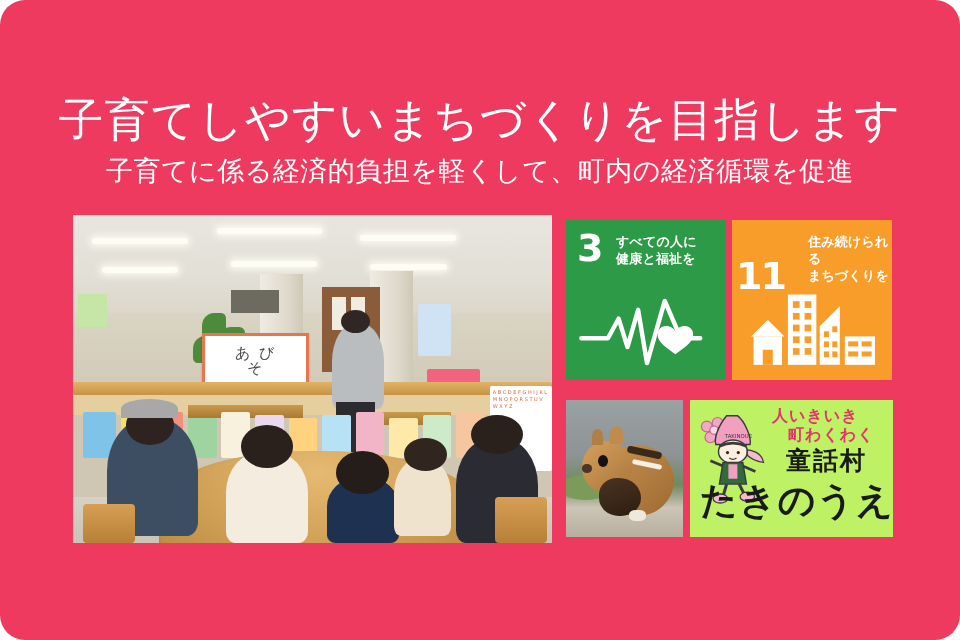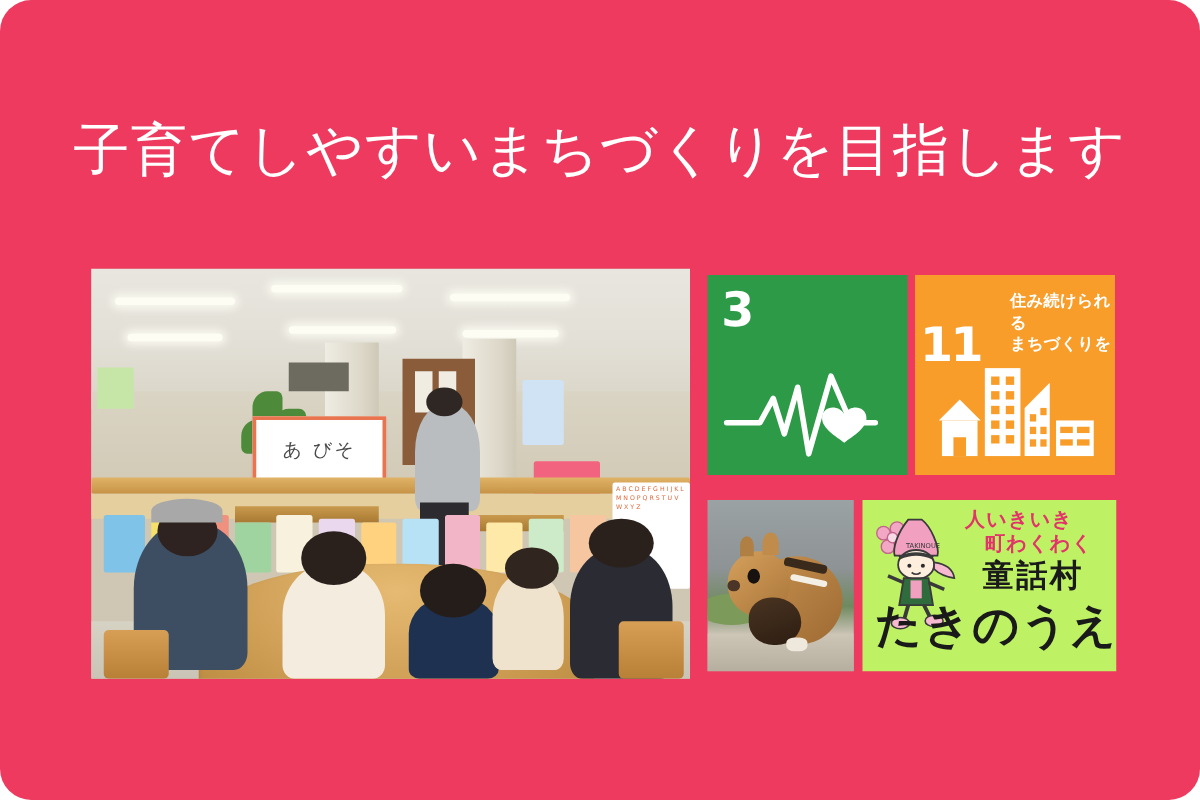--- a/index.html
+++ b/index.html
@@ -179,20 +179,21 @@
   }
   .mascot { position: absolute; }
 </style>
 </head>
 <body>
 
 <div id="slide" style="background: rgb(238, 58, 94);">
 
   <div id="headline">子育てしやすいまちづくりを目指します</div>
 
+  <div id="subhead">子育てに係る経済的負担を軽くして、町内の経済循環を促進</div>
 
   <div id="photo-library">
     <div class="lib-ceiling"></div>
     <div class="lib-light" style="left:4%;  top:7%;  width:20%;"></div>
     <div class="lib-light" style="left:30%; top:4%;  width:22%;"></div>
     <div class="lib-light" style="left:60%; top:6%;  width:20%;"></div>
     <div class="lib-light" style="left:6%;  top:16%; width:16%;"></div>
     <div class="lib-light" style="left:33%; top:14%; width:18%;"></div>
     <div class="lib-light" style="left:62%; top:15%; width:16%;"></div>
 
@@ -208,21 +209,21 @@
 
     <div class="lib-plant" style="left:27%; top:30%; width:5%; height:8%;"></div>
     <div class="lib-plant" style="left:30%; top:34%; width:6%; height:9%;"></div>
     <div class="lib-plant" style="left:25%; top:37%; width:5%; height:8%;"></div>
 
     <div class="poster" style="left:72%; top:27%; width:7%; height:16%; background:#cfe3f5;"></div>
 
     <div class="pinksign" style="left:74%; top:47%; width:11%; height:10%;"></div>
 
     <div class="lib-sign" style="left:27%; top:36%; width:21%; height:15%;">
-      <span style="display:flex;flex-direction:row;line-height:15px;text-align:center;">
+      <span style="display:flex;flex-direction:column;line-height:15px;text-align:center;">
         <span>あ び</span>
         <span>そ</span>
       </span>
     </div>
 
     <div class="lib-shelf" style="left:0;   top:51%; width:100%; height:4%;"></div>
     <div style="position:absolute;left:0;top:55%;width:100%;height:6%;background:#e6cf9e;"></div>
 
     <div class="person" style="left:54%; top:33%; width:11%; height:26%; background:#b9bdc0;"></div>
     <div class="head" style="left:56%; top:29%; width:6%; height:7%; background:#2f2724;"></div>
@@ -267,20 +268,22 @@
 
     <div class="person" style="left:67%; top:74%; width:12%; height:24%; background:#f0e3ce;"></div>
     <div class="head" style="left:69%; top:68%; width:9%;  height:10%; background:#30251f;"></div>
 
     <div class="chair" style="left:2%;  top:88%; width:11%; height:12%;"></div>
     <div class="chair" style="left:88%; top:86%; width:11%; height:14%;"></div>
   </div>
 
   <div class="sdg" id="sdg-3" style="background: rgb(45, 154, 71);">
     <div class="sdg-num">3</div>
+    <div class="sdg-text">すべての人に
+健康と福祉を</div>
     <svg class="sdg-icon" viewBox="0 0 160 90" style="left:10px; top:72px; width:142px; height:80px;">
       <polyline points="6,52 36,52 48,30 58,62 70,20 80,80 100,10 118,52 140,52" fill="none" stroke="#ffffff" stroke-width="5" stroke-linejoin="round" stroke-linecap="round"></polyline>
       <path d="M112 44 c-6,-9 -20,-7 -20,4 c0,9 12,16 20,22 c8,-6 20,-13 20,-22 c0,-11 -14,-13 -20,-4 z" fill="#ffffff"></path>
     </svg>
   </div>
 
   <div class="sdg" id="sdg-11" style="background: rgb(248, 157, 42);">
     <div class="sdg-num">11</div>
     <div class="sdg-text">住み続けられる
 まちづくりを</div>

